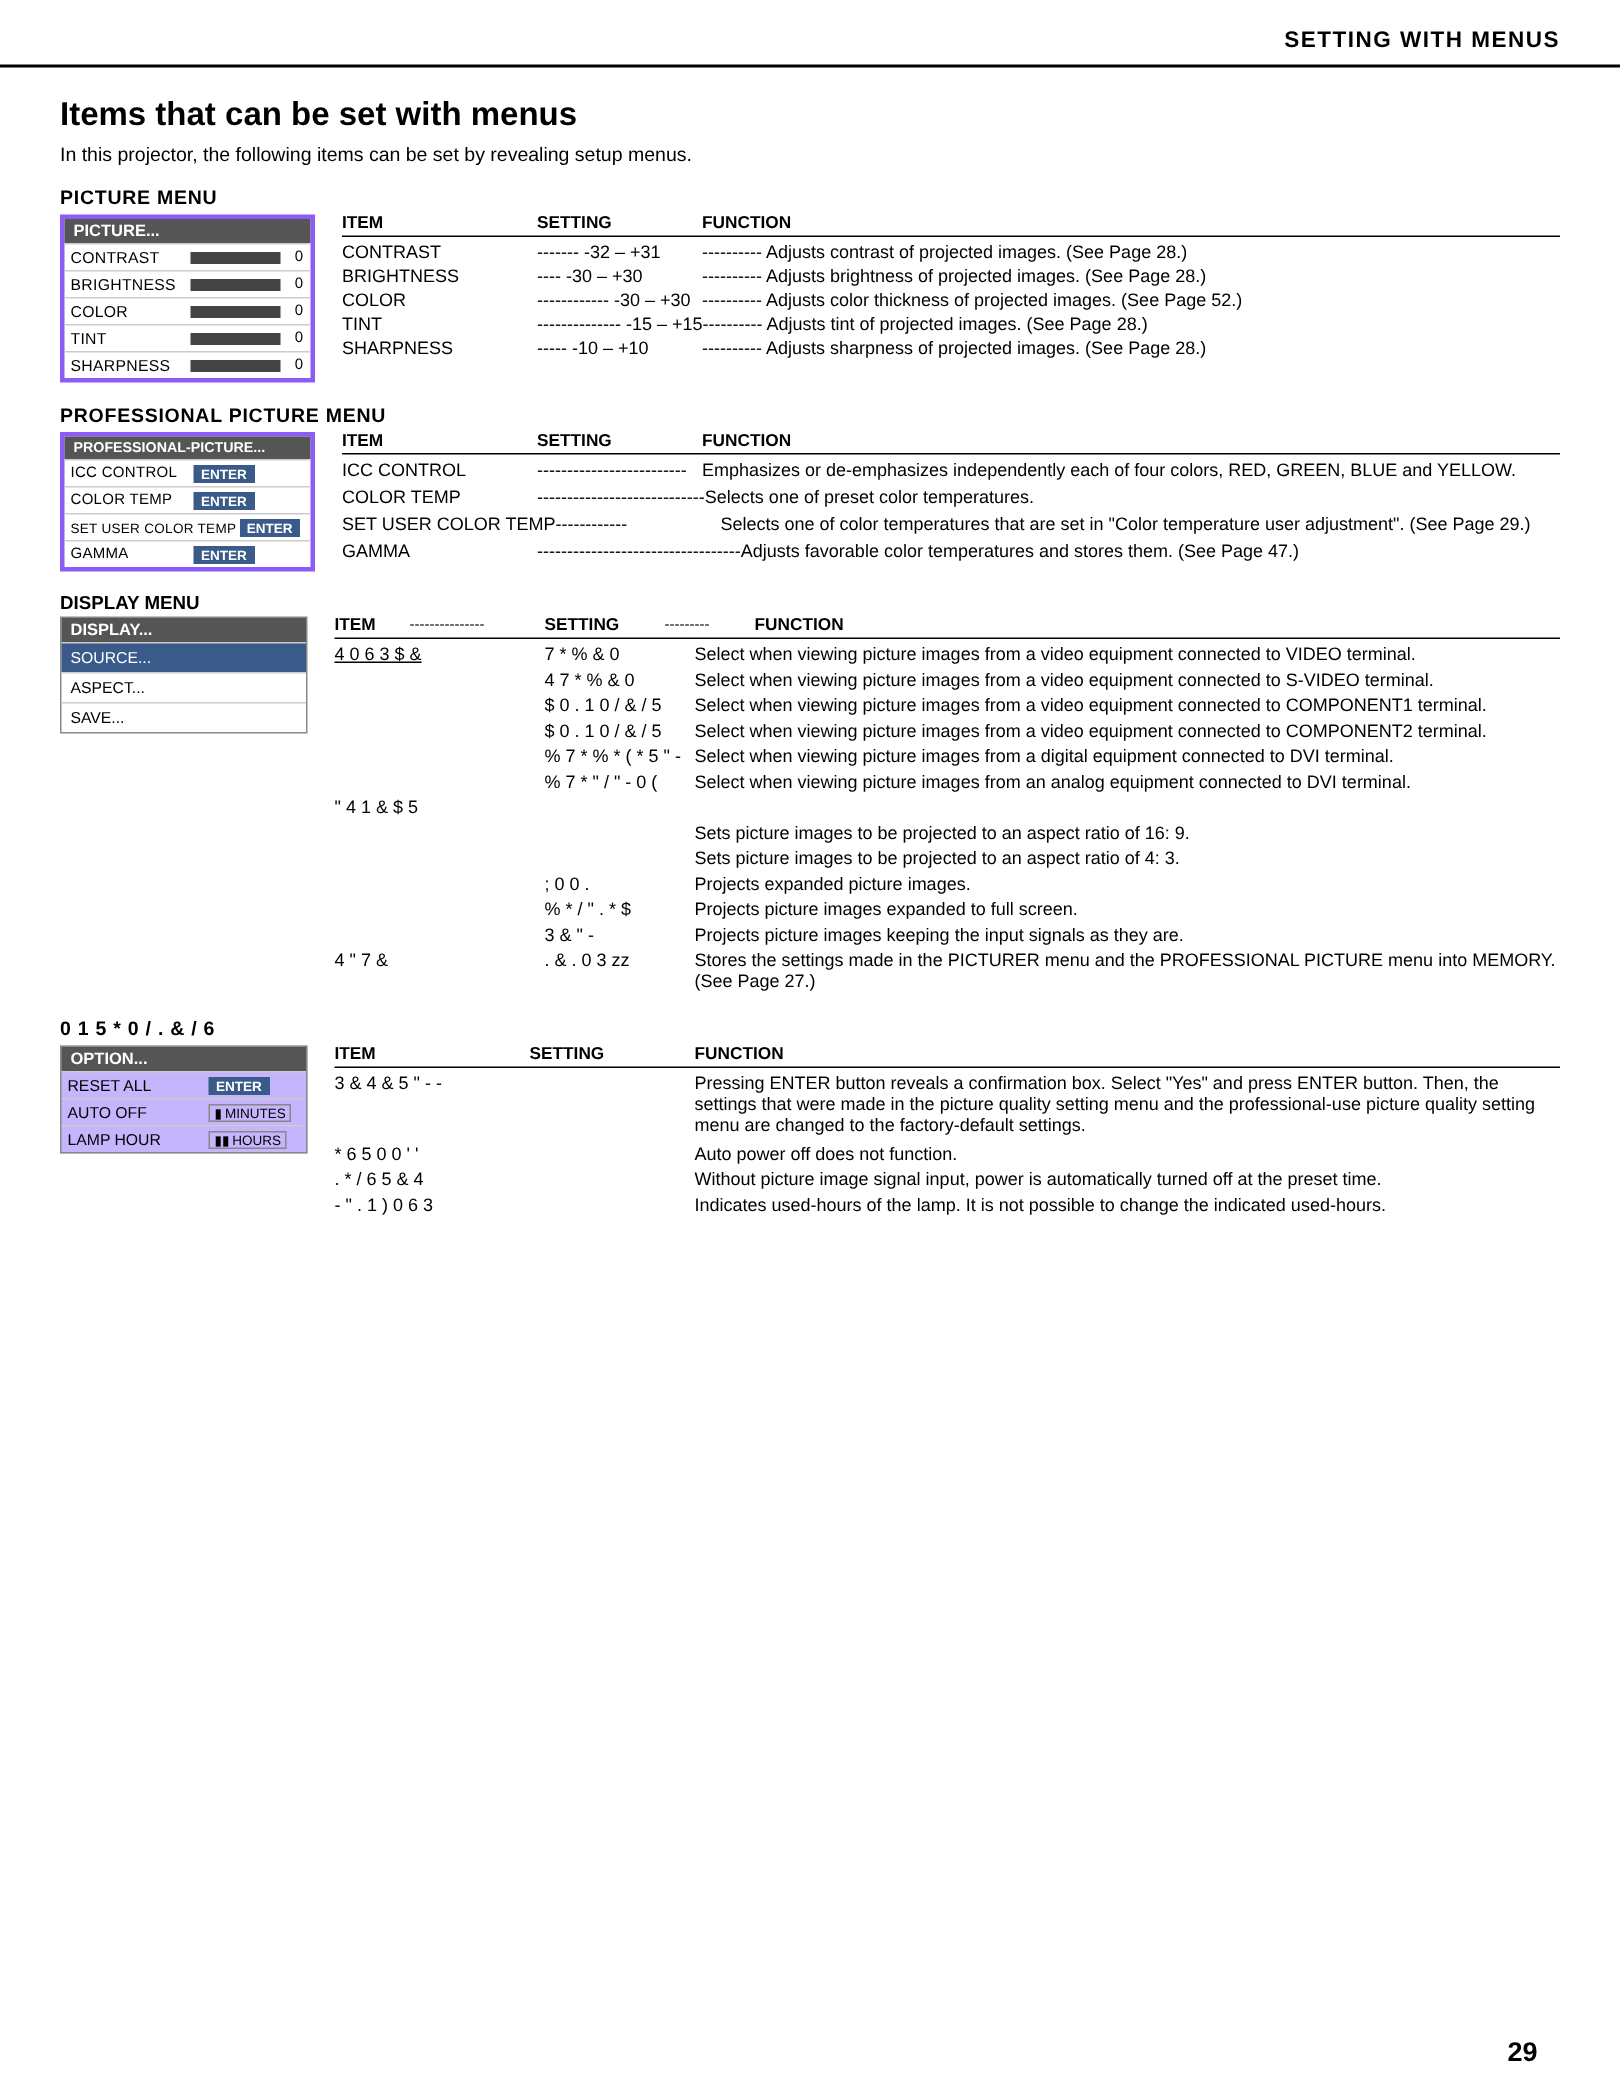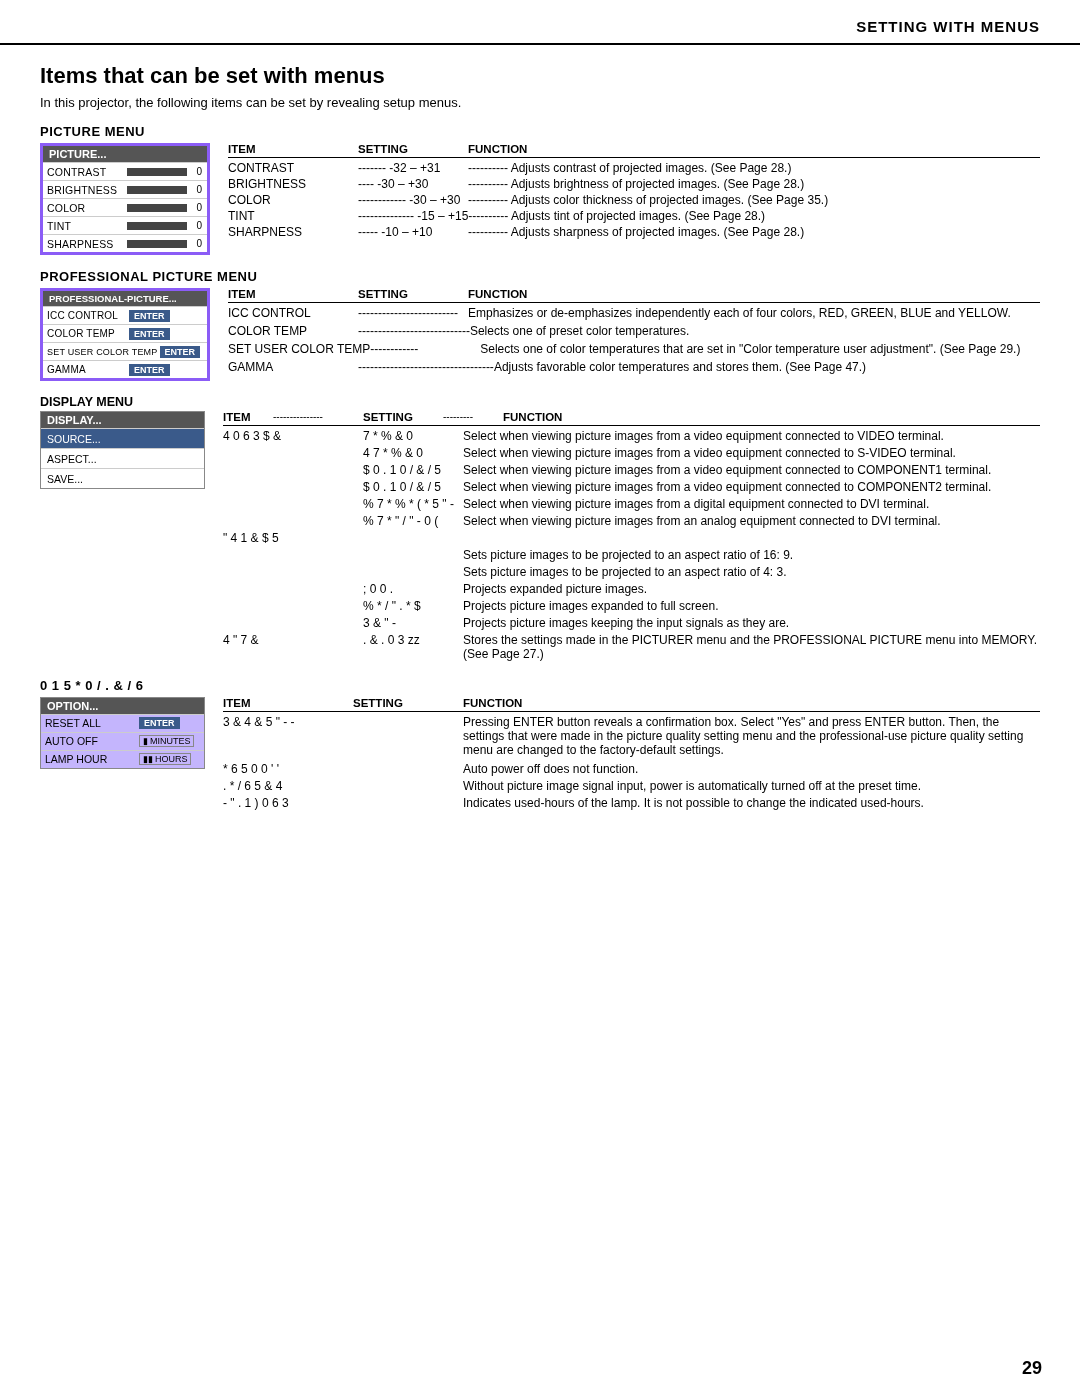--- a/index.html
+++ b/index.html
@@ -182,38 +182,38 @@
       min-width: 165px;
       max-width: 180px;
       flex-shrink: 0;
     }
     .option-menu-row {
       border-top: 1px solid #ccc;
       padding: 2px 4px;
       font-size: 10.5px;
       min-height: 18px;
       display: flex;
-      align-items: flex-start;
+      align-items: center;
       gap: 4px;
     }
     .option-menu-row:first-child { border-top: none; }
     .option-menu-label { min-width: 90px; font-size: 10.5px; }
     .option-enter { background: #3a5a8a; color: #fff; font-size: 9px; padding: 1px 5px; font-weight: bold; }
     .option-minutes-box {
       display: flex; align-items: center; gap: 2px;
       border: 1px solid #888; padding: 0 3px; font-size: 10px;
     }
     .option-hours-box {
       display: flex; align-items: center; gap: 2px;
       border: 1px solid #888; padding: 0 3px; font-size: 10px;
     }
     .page-number {
       position: absolute;
       bottom: 18px;
-      right: 38px;
+      right: 55px;
       font-size: 18px;
       font-weight: bold;
     }
   </style>
 </head>
 <body>
 
 <div class="page-header">
   <span>SETTING WITH MENUS</span>
 </div>
@@ -278,21 +278,21 @@
           <span class="col-function">---------- Adjusts contrast of projected images. (See Page 28.)</span>
         </div>
         <div class="row">
           <span class="col-item">BRIGHTNESS</span>
           <span class="col-setting">---- -30 – +30</span>
           <span class="col-function">---------- Adjusts brightness of projected images. (See Page 28.)</span>
         </div>
         <div class="row">
           <span class="col-item">COLOR</span>
           <span class="col-setting">------------ -30 – +30</span>
-          <span class="col-function">---------- Adjusts color thickness of projected images. (See Page 35.)</span>
+          <span class="col-function">---------- Adjusts color thickness of projected images. (See Page 52.)</span>
         </div>
         <div class="row">
           <span class="col-item">TINT</span>
           <span class="col-setting">-------------- -15 – +15</span>
           <span class="col-function">---------- Adjusts tint of projected images. (See Page 28.)</span>
         </div>
         <div class="row">
           <span class="col-item">SHARPNESS</span>
           <span class="col-setting">----- -10 – +10</span>
           <span class="col-function">---------- Adjusts sharpness of projected images. (See Page 28.)</span>
@@ -366,21 +366,21 @@
     <div class="display-info-table">
       <div class="display-info-header">
         <span style="min-width:50px;">ITEM</span>
         <span style="min-width:90px; font-size:10px; font-weight:normal;">---------------</span>
         <span style="min-width:80px;">SETTING</span>
         <span style="min-width:60px; font-size:10px; font-weight:normal;">---------</span>
         <span style="flex:1;">FUNCTION</span>
       </div>
       <div class="display-info-body">
         <div class="row" style="margin-bottom:3px;">
-          <span style="min-width:140px;">4 0 6 3 $ &amp;</span>
+          <span style="min-width:140px;text-decoration:underline;">4 0 6 3 $ &amp;</span>
           <span style="min-width:100px;">7 * % &amp; 0</span>
           <span style="flex:1;">Select when viewing picture images from a video equipment connected to VIDEO terminal.</span>
         </div>
         <div class="row" style="margin-bottom:3px; margin-left:140px;">
           <span style="min-width:100px;">4  7 * % &amp; 0</span>
           <span style="flex:1;">Select when viewing picture images from a video equipment connected to S-VIDEO terminal.</span>
         </div>
         <div class="row" style="margin-bottom:3px; margin-left:140px;">
           <span style="min-width:100px;">$ 0 . 1 0 / &amp; / 5</span>
           <span style="flex:1;">Select when viewing picture images from a video equipment connected to COMPONENT1 terminal.</span>

